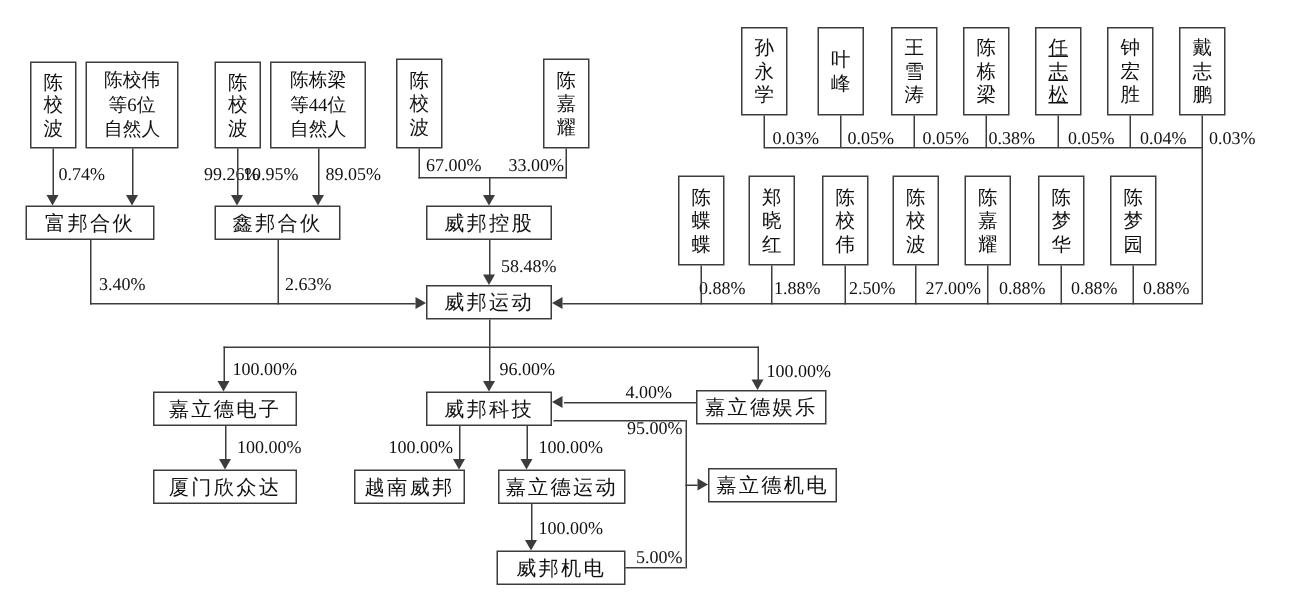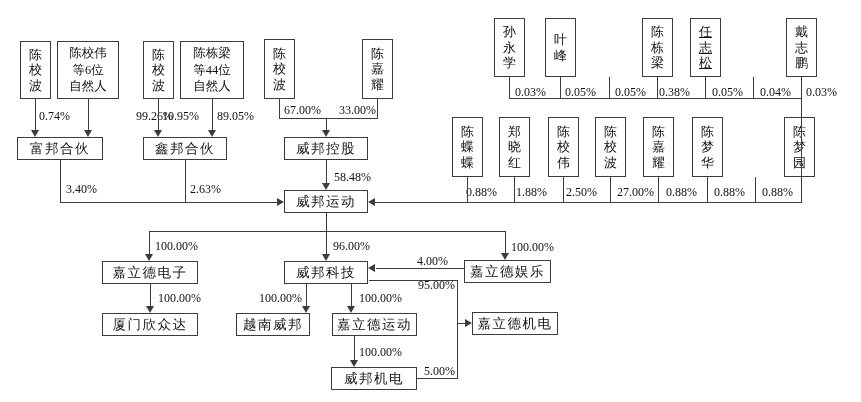--- a/index.html
+++ b/index.html
@@ -52,26 +52,32 @@
     </div>
     <div class="node person-v" style="left: 362px; top: 39px; width: 31px; height: 60px;">
       <span class="lbl">陈嘉耀</span>
     </div>
     <div class="node person-v" style="left: 494px; top: 18px; width: 31px; height: 59px;">
       <span class="lbl">孙永学</span>
     </div>
     <div class="node person-v" style="left: 545px; top: 18px; width: 31px; height: 59px;">
       <span class="lbl">叶峰</span>
     </div>
+    <div class="node person-v" style="left: 594px; top: 18px; width: 31px; height: 59px;">
+      <span class="lbl">王雪涛</span>
+    </div>
     <div class="node person-v" style="left: 642px; top: 18px; width: 31px; height: 59px;">
       <span class="lbl">陈栋梁</span>
     </div>
     <div class="node person-v" style="left: 690px; top: 18px; width: 31px; height: 59px; text-decoration: underline;">
       <span class="lbl">任志松</span>
     </div>
+    <div class="node person-v" style="left: 738px; top: 18px; width: 31px; height: 59px;">
+      <span class="lbl">钟宏胜</span>
+    </div>
     <div class="node person-v" style="left: 786px; top: 18px; width: 31px; height: 59px;">
       <span class="lbl">戴志鹏</span>
     </div>
     <div class="node person-v" style="left: 452px; top: 117px; width: 31px; height: 60px;">
       <span class="lbl">陈蝶蝶</span>
     </div>
     <div class="node person-v" style="left: 499px; top: 117px; width: 31px; height: 60px;">
       <span class="lbl">郑晓红</span>
     </div>
     <div class="node person-v" style="left: 548px; top: 117px; width: 31px; height: 60px;">
@@ -79,21 +85,21 @@
     </div>
     <div class="node person-v" style="left: 595px; top: 117px; width: 31px; height: 60px;">
       <span class="lbl">陈校波</span>
     </div>
     <div class="node person-v" style="left: 643px; top: 117px; width: 31px; height: 60px;">
       <span class="lbl">陈嘉耀</span>
     </div>
     <div class="node person-v" style="left: 692px; top: 117px; width: 31px; height: 60px;">
       <span class="lbl">陈梦华</span>
     </div>
-    <div class="node person-v" style="left: 784px; top: 117px; width: 31px; height: 60px;">
+    <div class="node person-v" style="left: 740px; top: 117px; width: 31px; height: 60px;">
       <span class="lbl">陈梦园</span>
     </div>
     <div class="node company" style="left: 17px; top: 137px; width: 86px; height: 23px;">
       <span class="lbl">富邦合伙</span>
     </div>
     <div class="node company" style="left: 143px; top: 137px; width: 84px; height: 23px;">
       <span class="lbl">鑫邦合伙</span>
     </div>
     <div class="node company" style="left: 284px; top: 137px; width: 84px; height: 23px;">
       <span class="lbl">威邦控股</span>

